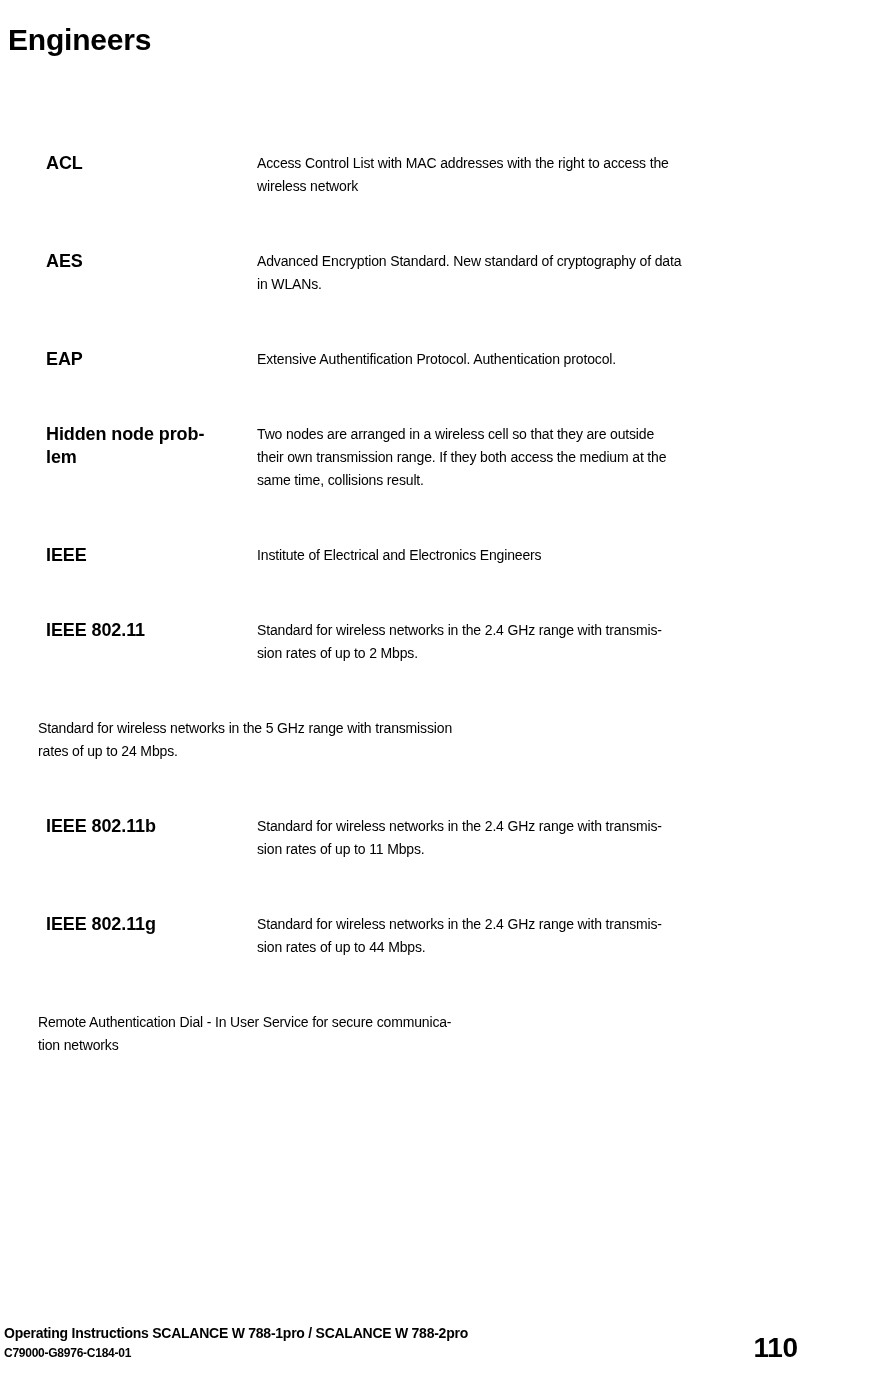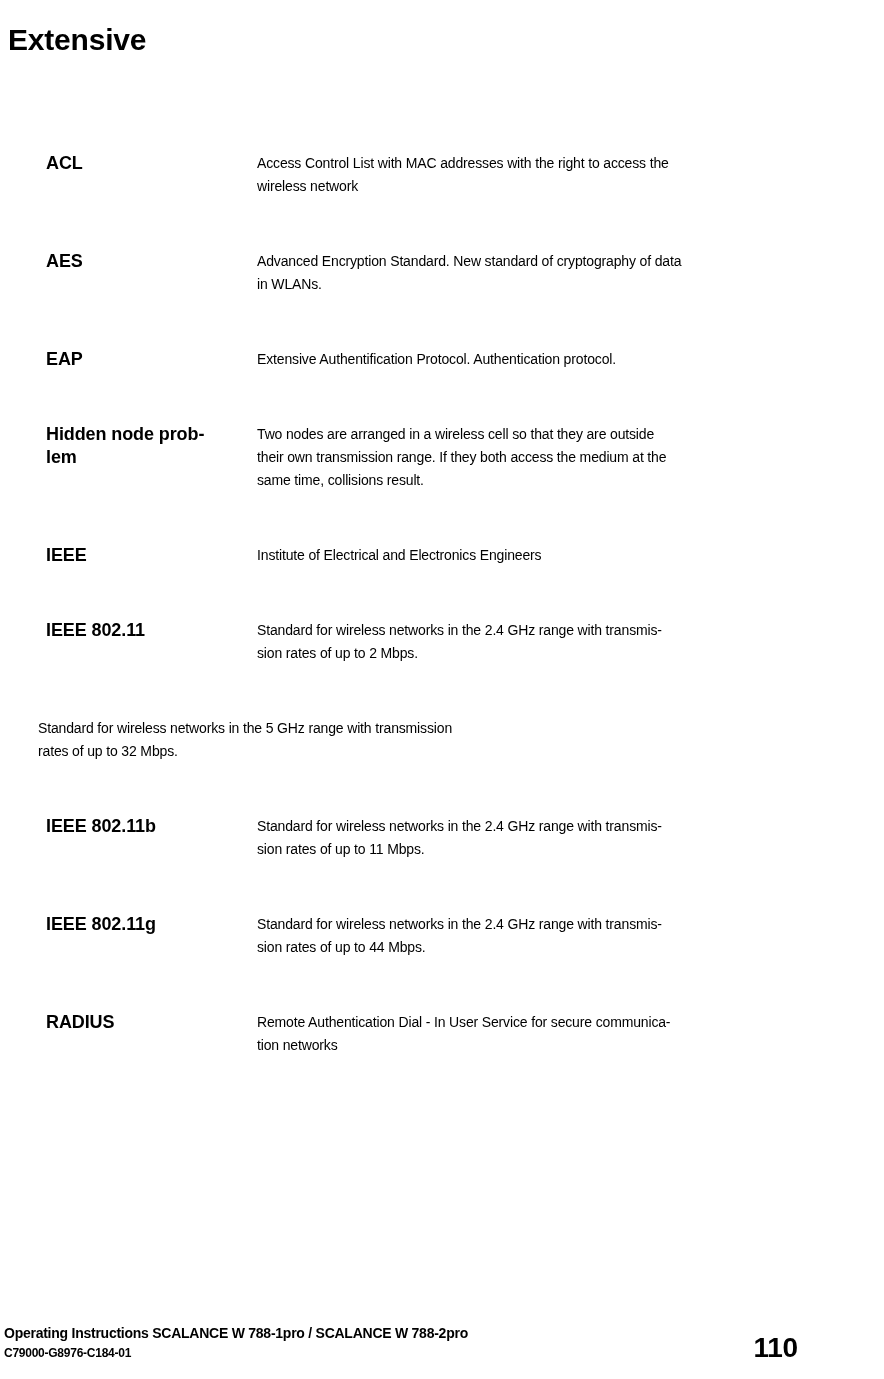--- a/index.html
+++ b/index.html
@@ -123,21 +123,21 @@
     line-height: 26px;
     letter-spacing: -0.2px;
     white-space: nowrap;
   }
 </style>
 </head>
 <body>
 
 <div class="page">
 
-  <h1 class="page-title">Extensive</h1>
+  <h1 class="page-title">Engineers</h1>
 
   <div class="glossary-list">
       <div class="glossary-entry">
         <div class="term-cell">
           <span class="term-line">ACL</span>
         </div>
         <div class="def-cell">
           <span class="def-line">Access Control List with MAC addresses with the right to access the</span>
           <span class="def-line">wireless network</span>
         </div>
@@ -183,21 +183,21 @@
           <span class="term-line">IEEE 802.11</span>
         </div>
         <div class="def-cell">
           <span class="def-line">Standard for wireless networks in the 2.4 GHz range with transmis-</span>
           <span class="def-line">sion rates of up to 2 Mbps.</span>
         </div>
       </div>
       <div class="glossary-entry">
         <div class="def-cell">
           <span class="def-line">Standard for wireless networks in the 5 GHz range with transmission</span>
-          <span class="def-line">rates of up to 32 Mbps.</span>
+          <span class="def-line">rates of up to 24 Mbps.</span>
         </div>
       </div>
       <div class="glossary-entry">
         <div class="term-cell">
           <span class="term-line">IEEE 802.11b</span>
         </div>
         <div class="def-cell">
           <span class="def-line">Standard for wireless networks in the 2.4 GHz range with transmis-</span>
           <span class="def-line">sion rates of up to 11 Mbps.</span>
         </div>
@@ -205,23 +205,20 @@
       <div class="glossary-entry">
         <div class="term-cell">
           <span class="term-line">IEEE 802.11g</span>
         </div>
         <div class="def-cell">
           <span class="def-line">Standard for wireless networks in the 2.4 GHz range with transmis-</span>
           <span class="def-line">sion rates of up to 44 Mbps.</span>
         </div>
       </div>
       <div class="glossary-entry">
-        <div class="term-cell">
-          <span class="term-line">RADIUS</span>
-        </div>
         <div class="def-cell">
           <span class="def-line">Remote Authentication Dial - In User Service for secure communica-</span>
           <span class="def-line">tion networks</span>
         </div>
       </div>
     </div>
 
   <div class="page-footer">
     <div class="footer-title">Operating Instructions SCALANCE W 788-1pro / SCALANCE W 788-2pro</div>
     <div class="footer-order-number">C79000-G8976-C184-01</div>

